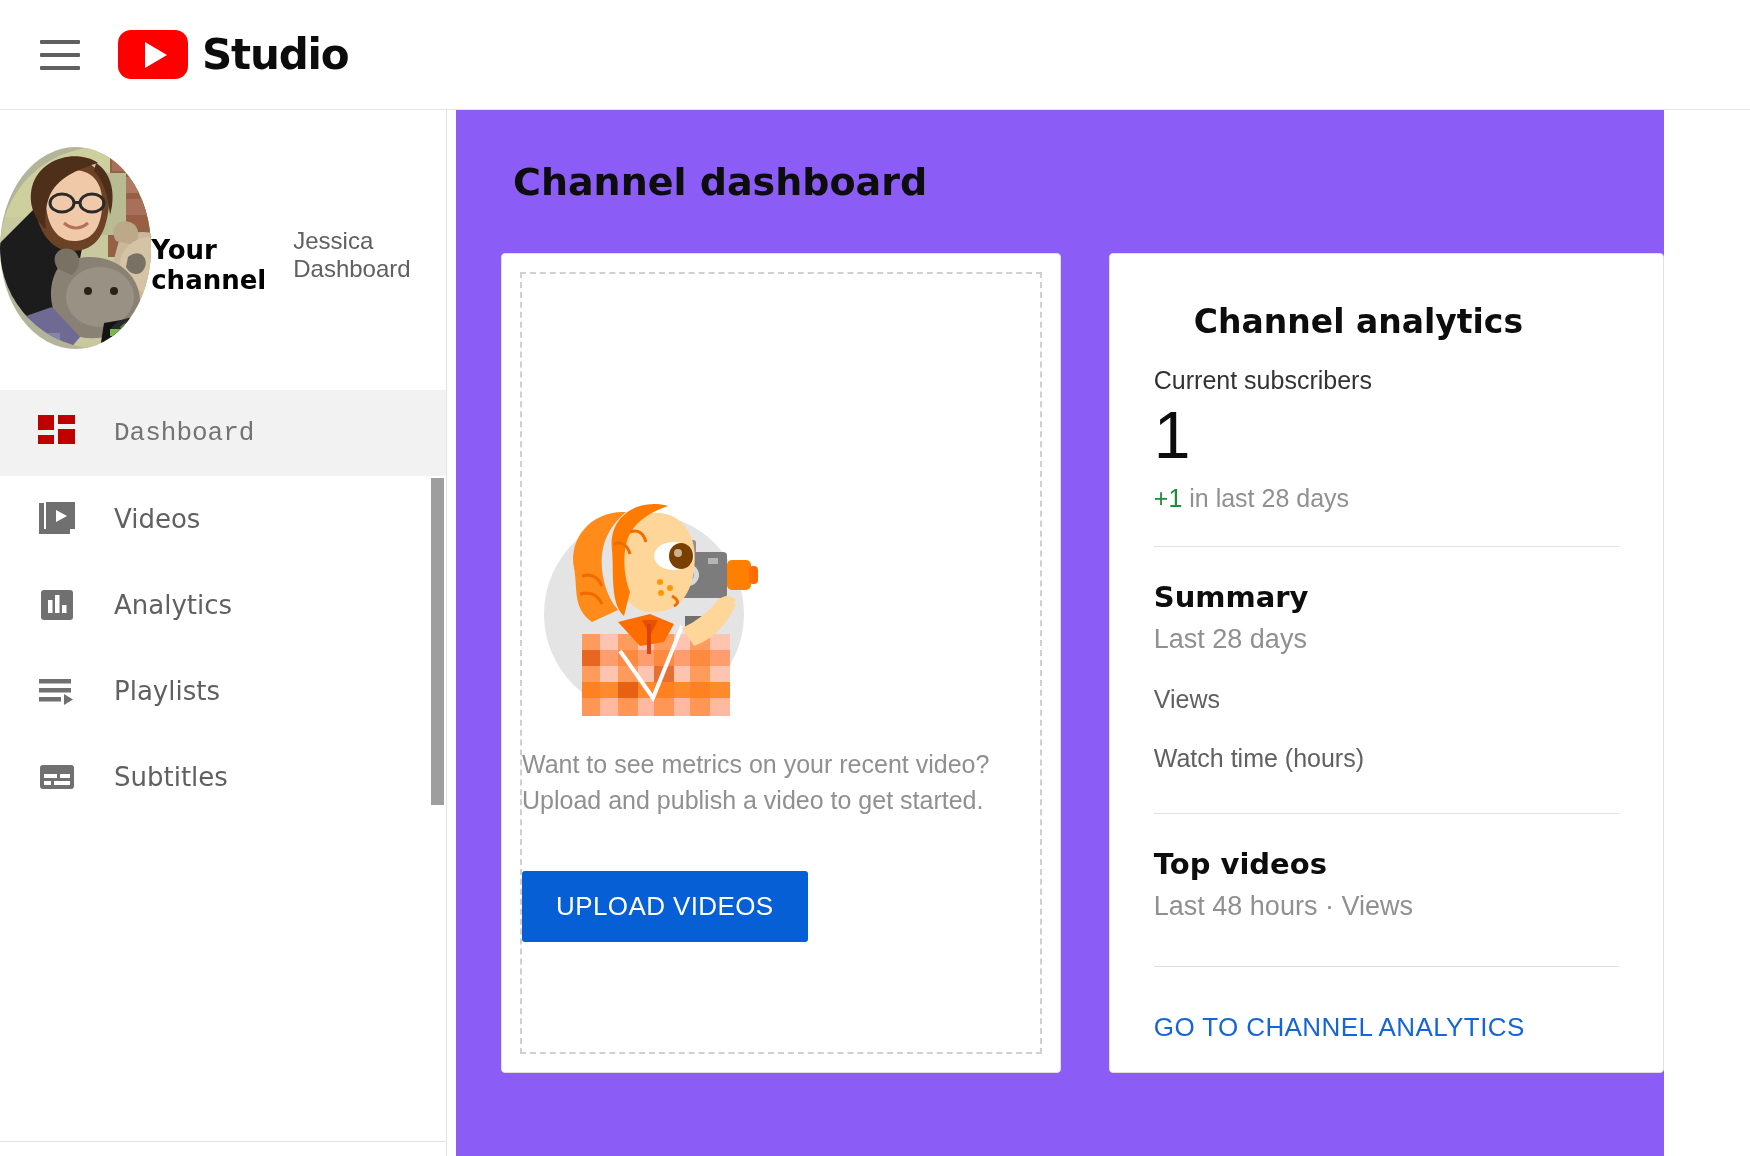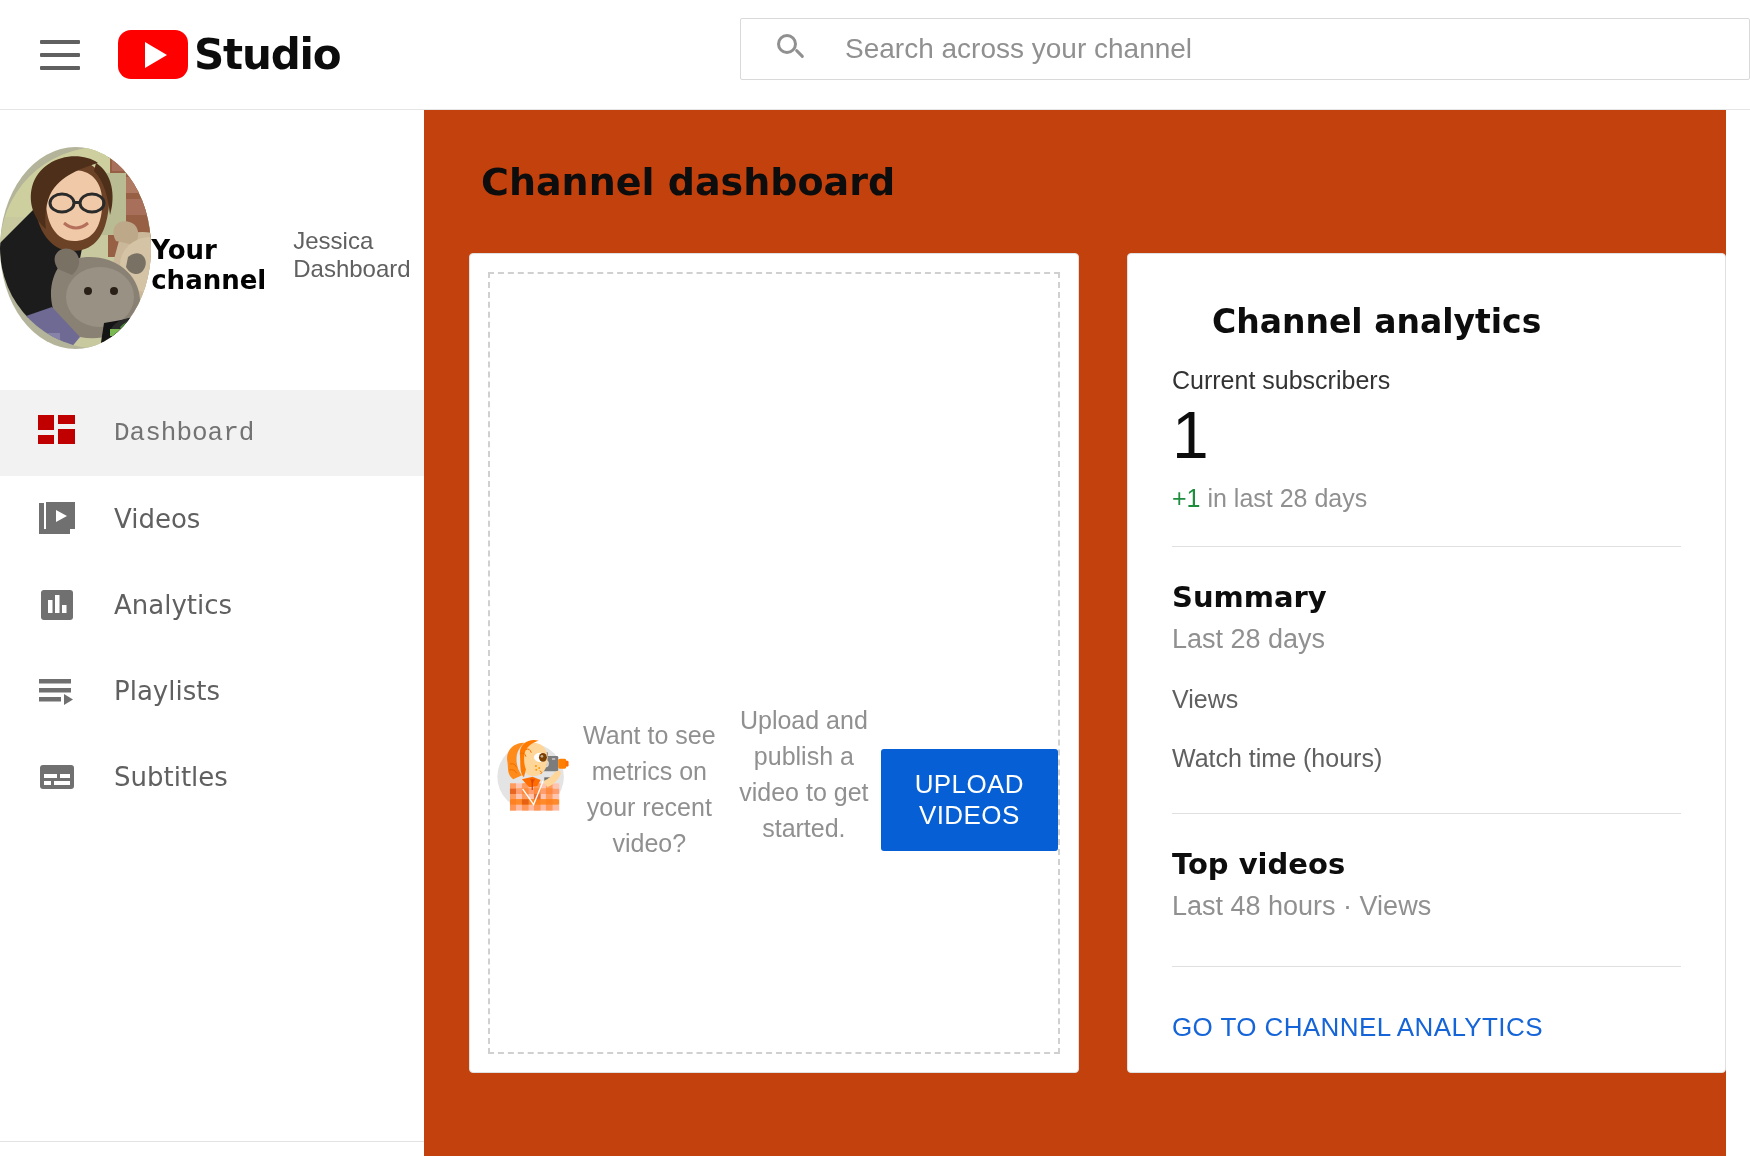--- a/index.html
+++ b/index.html
@@ -19,21 +19,21 @@
     border-bottom: 1px solid #e5e5e5;
     display: flex; align-items: center;
   }
   .hamburger {
     margin-left: 34px; width: 52px; height: 52px;
     display: flex; flex-direction: column; justify-content: center;
     align-items: center; gap: 9px; cursor: pointer;
   }
   .hamburger span { display: block; width: 40px; height: 4px; background: #606060; border-radius: 1px; }
 
-  .brand { margin-left: 32px; display: flex; align-items: center; gap: 6px; cursor: pointer; }
+  .brand { margin-left: 32px; display: flex; align-items: center; gap: 14px; cursor: pointer; }
   .yt-play {
     width: 70px; height: 49px; background: #ff0000; border-radius: 13px;
     display: flex; align-items: center; justify-content: center;
   }
   .yt-play .tri {
     width: 0; height: 0;
     border-left: 22px solid #fff;
     border-top: 13px solid transparent;
     border-bottom: 13px solid transparent;
     margin-left: 5px;
@@ -100,42 +100,42 @@
   .sb-divider {
     position: absolute; left: 0; bottom: 14px; width: 447px; height: 1px; background: #e3e3e3;
   }
   .scroll-thumb {
     position: absolute; right: 2px; top: 368px;
     width: 13px; height: 327px; background: #9e9e9e;
   }
 
   
   .main {
-    position: absolute; left: 424px; top: 110px;
-    width: 1302px; height: 1046px;
-    background: #c2410c;
+    position: absolute; left: 456px; top: 110px;
+    width: 1208px; height: 1046px;
+    background: #8b5cf6;
     overflow: hidden;
   }
   .page-title {
     margin: 50px 0 0 57px;
     font-size: 38px; font-weight: 700; color: #0d0d0d;
     font-family: "DejaVu Sans", sans-serif;
   }
 
   .cards { display: flex; gap: 48px; margin: 49px 0 0 45px; }
 
   .card-upload {
     width: 610px; height: 820px;
     background: #fff; border: 1px solid #e0e0e0; border-radius: 4px;
     padding: 18px;
   }
   .dashed {
     width: 100%; height: 100%;
     border: 2px dashed #d0d0d0;
-    display: flex; align-items: center;
+    display: flex; flex-direction: column; align-items: flex-start;
     padding-top: 222px;
   }
   .illo { width: 245px; height: 220px; }
   .promo-line {
     font-size: 25px; color: #909090; text-align: center; line-height: 1.45;
   }
   .promo-1 { margin-top: 30px; }
   .upload-btn {
     margin-top: 52px;
     background: #065fd4; color: #fff; border: none; border-radius: 3px;
@@ -180,27 +180,20 @@
       <span></span>
       <span></span>
     </div>
     <div class="brand">
       <div class="yt-play">
         <div class="tri"></div>
       </div>
       <div class="brand-text">Studio</div>
     </div>
 
-    <div class="searchbox">
-      <div class="search-icon">
-        <div class="circ"></div>
-        <div class="hand"></div>
-      </div>
-      <input class="search-input" type="text" placeholder="Search across your channel" style="">
-    </div>
   </div>
 
   <div class="sidebar">
     <div class="channel-block">
       <div class="avatar">
         <svg width="202" height="202" viewBox="0 0 202 202">
           <defs>
               <clipPath id="avclip">
                 <circle cx="101" cy="101" r="101"></circle>
               </clipPath>

